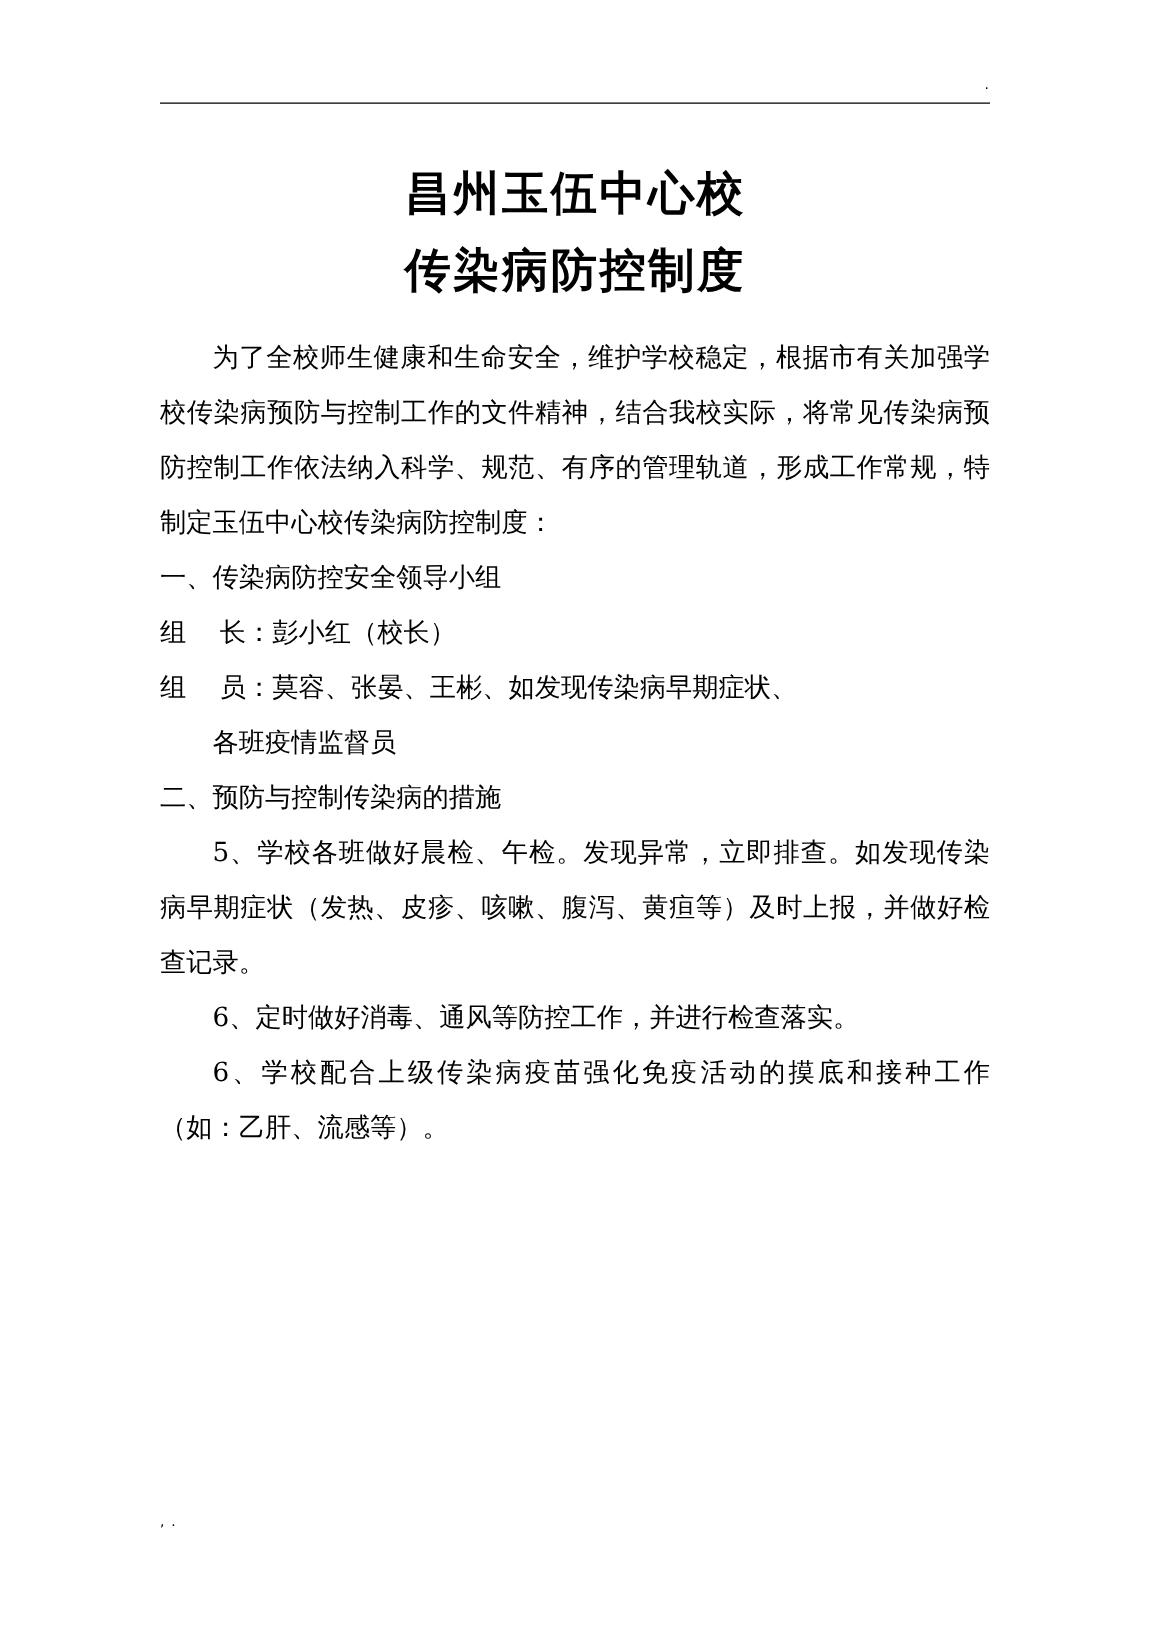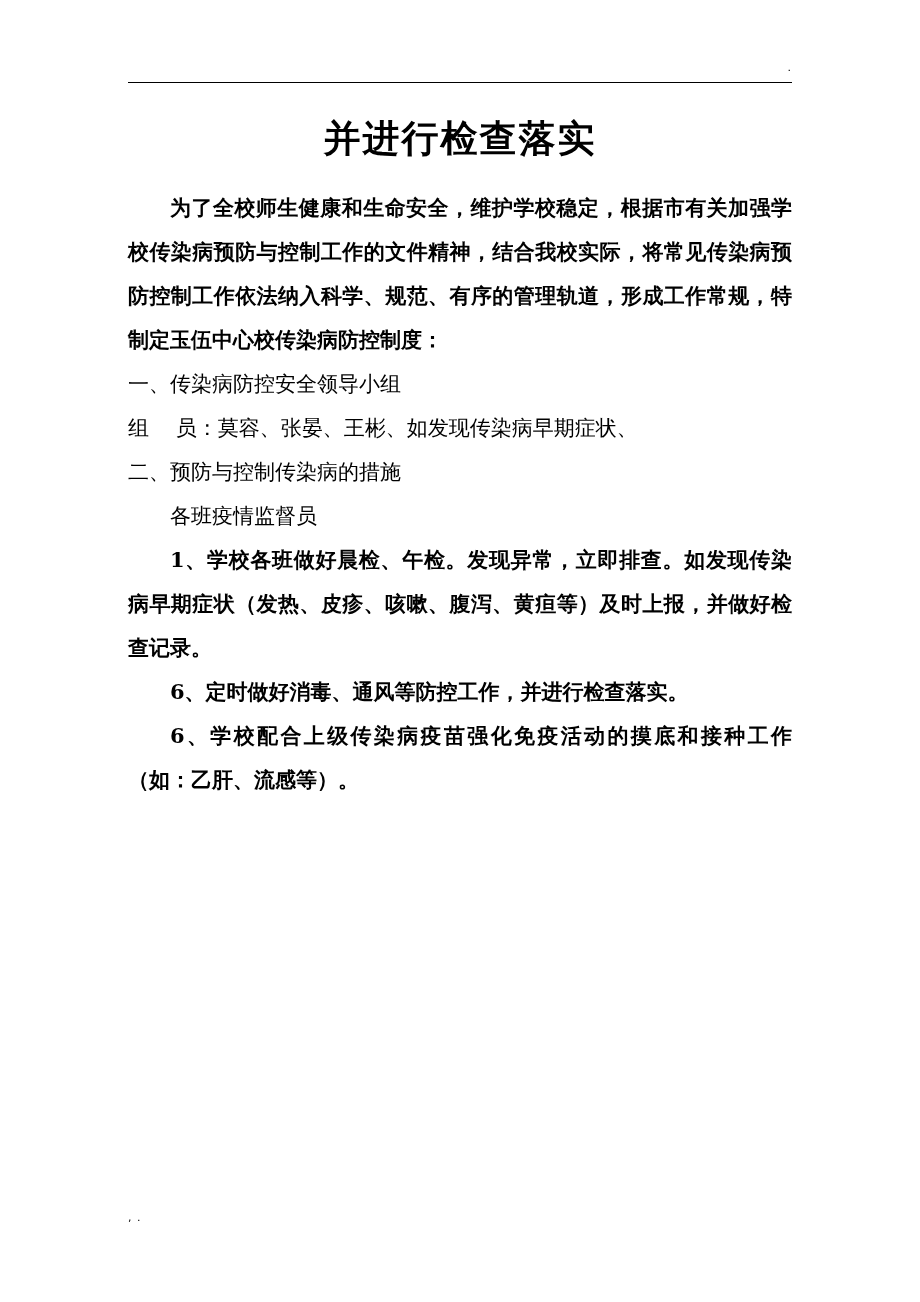--- a/index.html
+++ b/index.html
@@ -66,49 +66,51 @@
   .doc-title.line2 { margin-bottom: 16px; }
 
   .body-text {
     font-family: "DejaVu Serif", "Liberation Serif", serif;
     font-size: 21px;
     line-height: 44px;
     text-align: justify;
     text-justify: inter-ideograph;
     margin: 0;
   }
-  .indent2 { text-indent: 42px; font-weight: bold; }
+  .indent2 { text-indent: 42px; }
   .sub-indent {
     padding-left: 42px;
   }
   .nowrap-line {
     white-space: pre-wrap;
   }
 </style>
 </head>
 <body>
 
 <div class="page">
 
   <div class="header-mark">.</div>
   <div class="header-rule"></div>
 
   <div class="content">
 
-    <h1 class="doc-title line2">并进行检查落实</h1>
+    <h1 class="doc-title line1">昌州玉伍中心校</h1>
+    <h1 class="doc-title line2">传染病防控制度</h1>
 
     <p class="body-text indent2">为了全校师生健康和生命安全，维护学校稳定，根据市有关加强学校传染病预防与控制工作的文件精神，结合我校实际，将常见传染病预防控制工作依法纳入科学、规范、有序的管理轨道，形成工作常规，特制定玉伍中心校传染病防控制度：</p>
 
     <p class="body-text">一、传染病防控安全领导小组</p>
+    <p class="body-text nowrap-line">组    长：彭小红（校长）</p>
     <p class="body-text nowrap-line">组    员：莫容、张晏、王彬、如发现传染病早期症状、</p>
+    <p class="body-text sub-indent">各班疫情监督员</p>
+
     <p class="body-text">二、预防与控制传染病的措施</p>
 
-    <p class="body-text sub-indent">各班疫情监督员</p>
-
-    <p class="body-text indent2">1、学校各班做好晨检、午检。发现异常，立即排查。如发现传染病早期症状（发热、皮疹、咳嗽、腹泻、黄疸等）及时上报，并做好检查记录。</p>
+    <p class="body-text indent2">5、学校各班做好晨检、午检。发现异常，立即排查。如发现传染病早期症状（发热、皮疹、咳嗽、腹泻、黄疸等）及时上报，并做好检查记录。</p>
     <p class="body-text indent2">6、定时做好消毒、通风等防控工作，并进行检查落实。</p>
     <p class="body-text indent2">6、学校配合上级传染病疫苗强化免疫活动的摸底和接种工作（如：乙肝、流感等）。</p>
 
   </div>
 
   <div class="footer-mark">, .</div>
 
 </div>
 
 </body></html>

